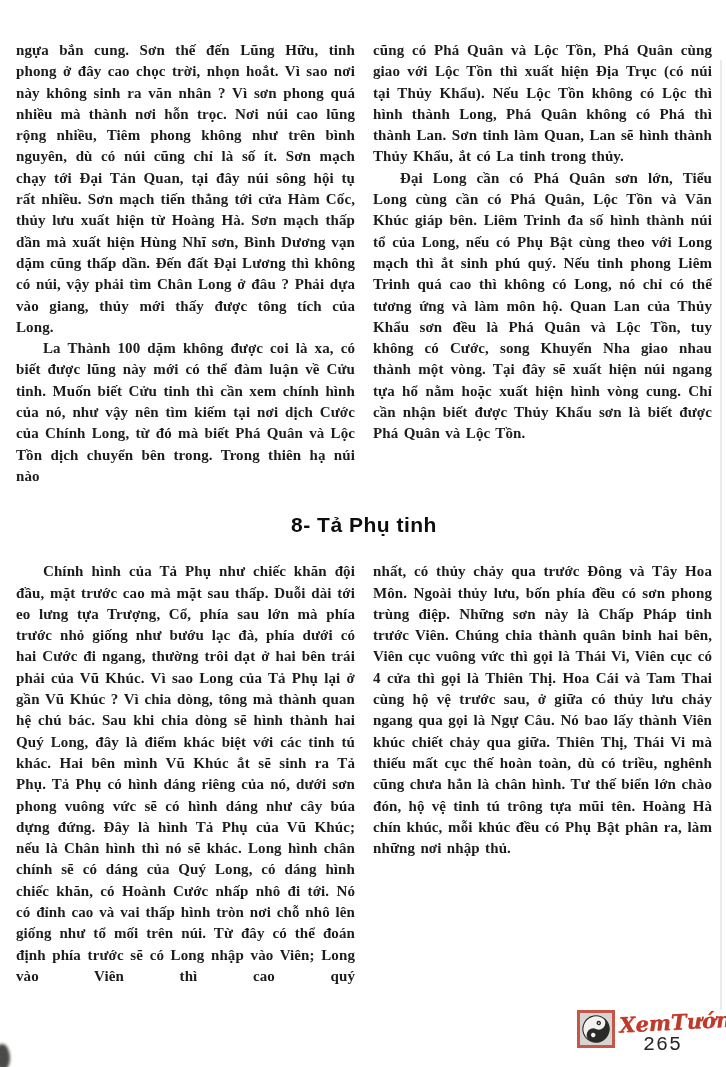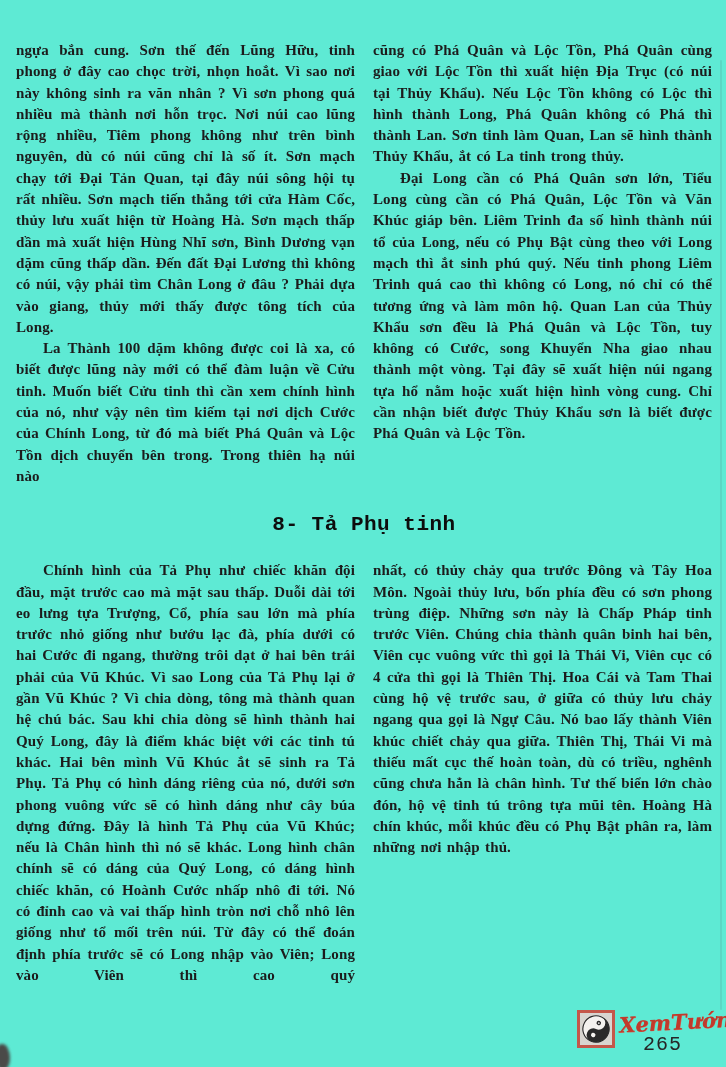--- a/index.html
+++ b/index.html
@@ -1,19 +1,19 @@
 <!DOCTYPE html>
 <html><head>
 <meta charset="utf-8">
 <style>
   html,body{margin:0;padding:0;background:#e8e8e6;}
   .page{
     position:relative;
     width:726px;height:1067px;
-    background:#5eead4;
+    background:#ffffff;
     overflow:hidden;
     font-family:"Liberation Serif","DejaVu Serif",serif;
     color:#1c1c1c;
   }
   .page-inner{
     position:absolute;left:16px;top:40px;width:696px;
   }
   .two-col{display:flex;gap:18px;}
   .col{width:339px;}
   .para{
@@ -24,21 +24,21 @@
     text-align:justify;
     letter-spacing:0.1px;
     word-spacing:1.5px;
   }
   .para + .para{}
   .indent{text-indent:27px;}
   .cont-end{text-align-last:justify;}
   .section-heading{
     margin:26px 0 24px 0;
     text-align:center;
-    font-family:Liberation Mono, monospace;
+    font-family:Liberation Sans, sans-serif;
     font-weight:bold;
     font-size:21px;
     letter-spacing:0.5px;
     color:#0d0d0d;
   }
   
   .watermark{position:absolute;left:575px;top:1006px;width:150px;height:60px;}
   .logo-frame{
     position:absolute;left:2px;top:4px;width:38px;height:38px;
     background:#d8d5d0;

